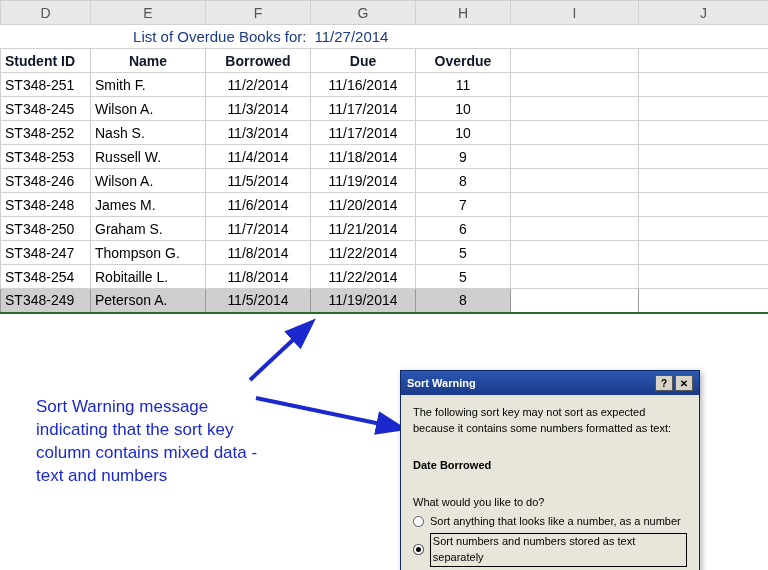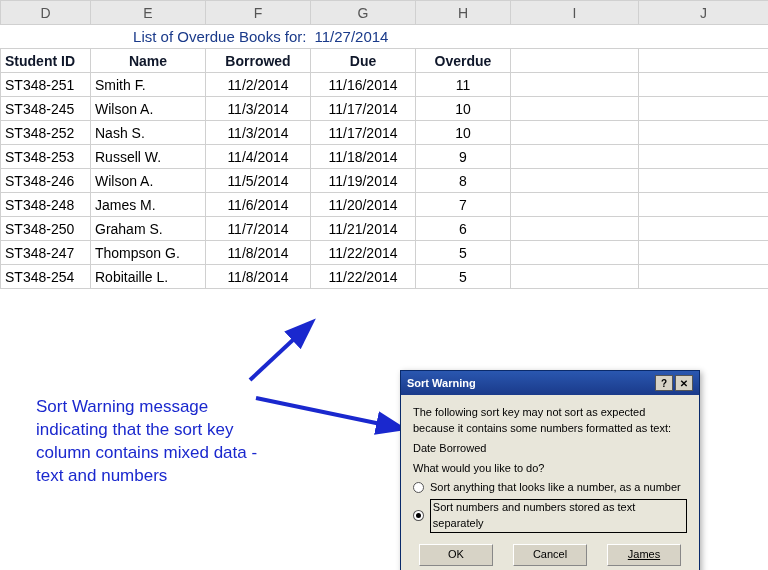--- a/index.html
+++ b/index.html
@@ -105,21 +105,21 @@
     font-weight: bold;
     cursor: pointer;
   }
   .dbody {
     color: #000;
     padding: 10px 12px 6px 12px;
     font-size: 11px;
     line-height: 1.45;
     background: #e8e6da;
   }
-  .dbody .field { font-weight: normal; margin: 4px 0; }
+  .dbody .field { font-weight: bold; margin: 21px 0; }
   .radio-row { display: flex; align-items: center; gap: 6px; margin: 3px 0; }
   .radio {
     width: 11px; height: 11px; border-radius: 50%;
     border: 1px solid #555; background: #fff;
     display: inline-flex; align-items: center; justify-content: center;
   }
   .radio.sel::after {
     content: ""; width: 5px; height: 5px; border-radius: 50%; background: #000;
   }
   .boxed { border: 1px solid #000; padding: 0 2px; display: inline-block; }
@@ -252,20 +252,29 @@
         <td class="blank"></td>
       </tr>
   <tr>
         <td>ST348-254</td>
         <td>Robitaille L.</td>
         <td class="c">11/8/2014</td>
         <td class="c">11/22/2014</td>
         <td class="c">5</td>
         <td class="blank"></td>
         <td class="blank"></td>
+      </tr>
+  <tr class="sel sel-border">
+        <td>ST348-249</td>
+        <td>Peterson A.</td>
+        <td class="c">11/5/2014</td>
+        <td class="c">11/19/2014</td>
+        <td class="c">8</td>
+        <td class="blank" style="background:#fff"></td>
+        <td class="blank" style="background:#fff"></td>
       </tr>
   <tr class="empty">
         <td colspan="7" style="height:260px"></td>
       </tr>
 </tbody>
   </table>
 
 <div class="annot">Sort Warning message indicating that the sort key column contains mixed data - text and numbers</div>
 
 <svg class="arrow" style="left:220px;top:316px" width="110" height="70">

